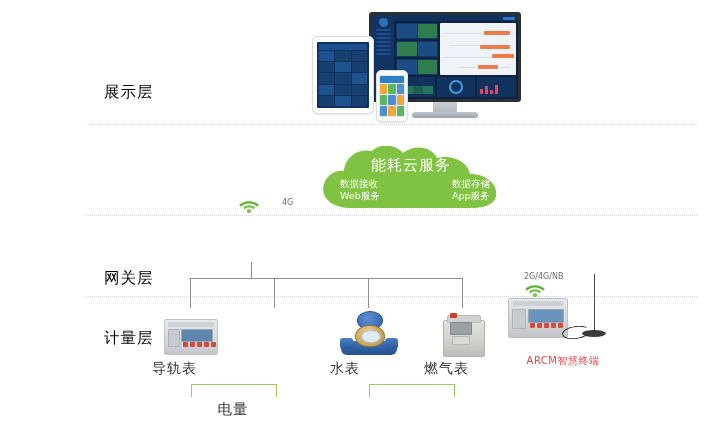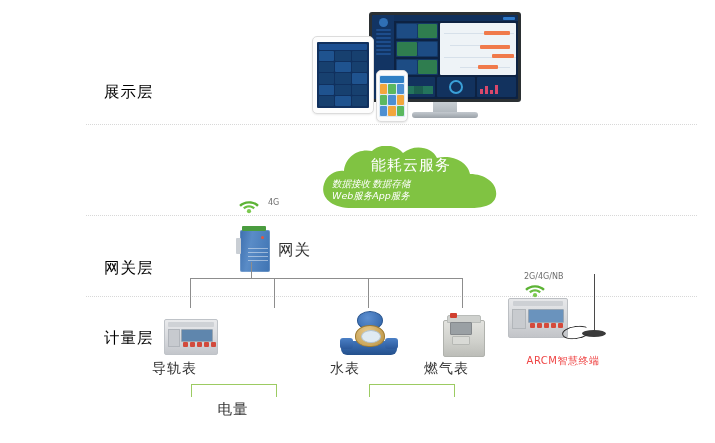--- a/index.html
+++ b/index.html
@@ -177,22 +177,22 @@
     height: 66px;
   }
   .cloud-svg { position: absolute; inset: 0; width: 100%; height: 100%; }
   .cloud-title {
     position: absolute; left: 0; right: 0; top: 10px;
     text-align: center; color: #ffffff;
     font-size: 15px; letter-spacing: 1px;
     font-family: "DejaVu Sans", "Liberation Sans", sans-serif;
   }
   .cloud-cols {
-    position: absolute; left: 16px; right: 16px; top: 32px;
-    display: flex; justify-content: flex-start; font-style: italic;
+    position: absolute; left: 24px; right: 16px; top: 32px;
+    display: flex; justify-content: space-between;
   }
   .cloud-col { text-align: left; }
   .cloud-col div {
     color: #ffffff; font-size: 9.5px; line-height: 12px;
     font-family: "DejaVu Sans", "Liberation Sans", sans-serif;
     white-space: nowrap;
   }
 
   
   .gateway-wrap { position: absolute; left: 236px; top: 222px; width: 120px; height: 52px; }
@@ -350,21 +350,21 @@
 </head>
 <body>
 
 <div id="stage">
 
   <div class="divider" style="top:124px;"></div>
   <div class="divider" style="top:215px;"></div>
   <div class="divider" style="top:296px;"></div>
 
   <div class="layer-label" style="top:82px;">展示层</div>
-  <div class="layer-label" style="top:258px;">网关层</div>
+  <div class="layer-label" style="top:268px;">网关层</div>
   <div class="layer-label" style="top:328px;">计量层</div>
 
   <div class="devices">
 
     <div class="monitor-screen">
       <div class="monitor-inner">
         <div class="mon-side">
           <span class="av"></span>
           <span class="ln"></span>
           <span class="ln"></span>
@@ -485,34 +485,22 @@
     </div>
   </div>
 
   <div class="wifi" style="left:238px;top:198px;">
     <svg viewBox="0 0 22 16">
       <path d="M11 3.2 C6.6 3.2 3.1 5.0 1.2 7.0 L2.9 8.8 C4.5 7.0 7.4 5.6 11 5.6 C14.6 5.6 17.5 7.0 19.1 8.8 L20.8 7.0 C18.9 5.0 15.4 3.2 11 3.2 Z" fill="#5cb335"></path>
       <path d="M11 7.2 C8.4 7.2 6.3 8.2 5.0 9.5 L6.7 11.2 C7.7 10.2 9.2 9.5 11 9.5 C12.8 9.5 14.3 10.2 15.3 11.2 L17.0 9.5 C15.7 8.2 13.6 7.2 11 7.2 Z" fill="#6cbf43"></path>
       <circle cx="11" cy="13.2" r="2.1" fill="#7cc950"></circle>
     </svg>
   </div>
-  <div class="netlabel" style="left:268px;top:198px;">4G</div>
-
-  <div class="gateway-wrap">
-    <div class="gw-device">
-      <span class="gw-dot"></span>
-      <span class="gw-lines">
-          <i></i>
-          <i></i>
-          <i></i>
-          <i></i>
-        </span>
-    </div>
-    <div class="gw-label">网关</div>
-  </div>
+  <div class="netlabel" style="left:282px;top:198px;">4G</div>
+
 
   <div class="tree">
     <span class="vline" style="left:101px;top:0px;height:16px;"></span>
     <span class="hline" style="left:40px;top:16px;width:272px;"></span>
     <span class="vline" style="left:40px;top:16px;height:30px;"></span>
     <span class="vline" style="left:124px;top:16px;height:30px;"></span>
     <span class="vline" style="left:218px;top:16px;height:30px;"></span>
     <span class="vline" style="left:312px;top:16px;height:30px;"></span>
   </div>
 

